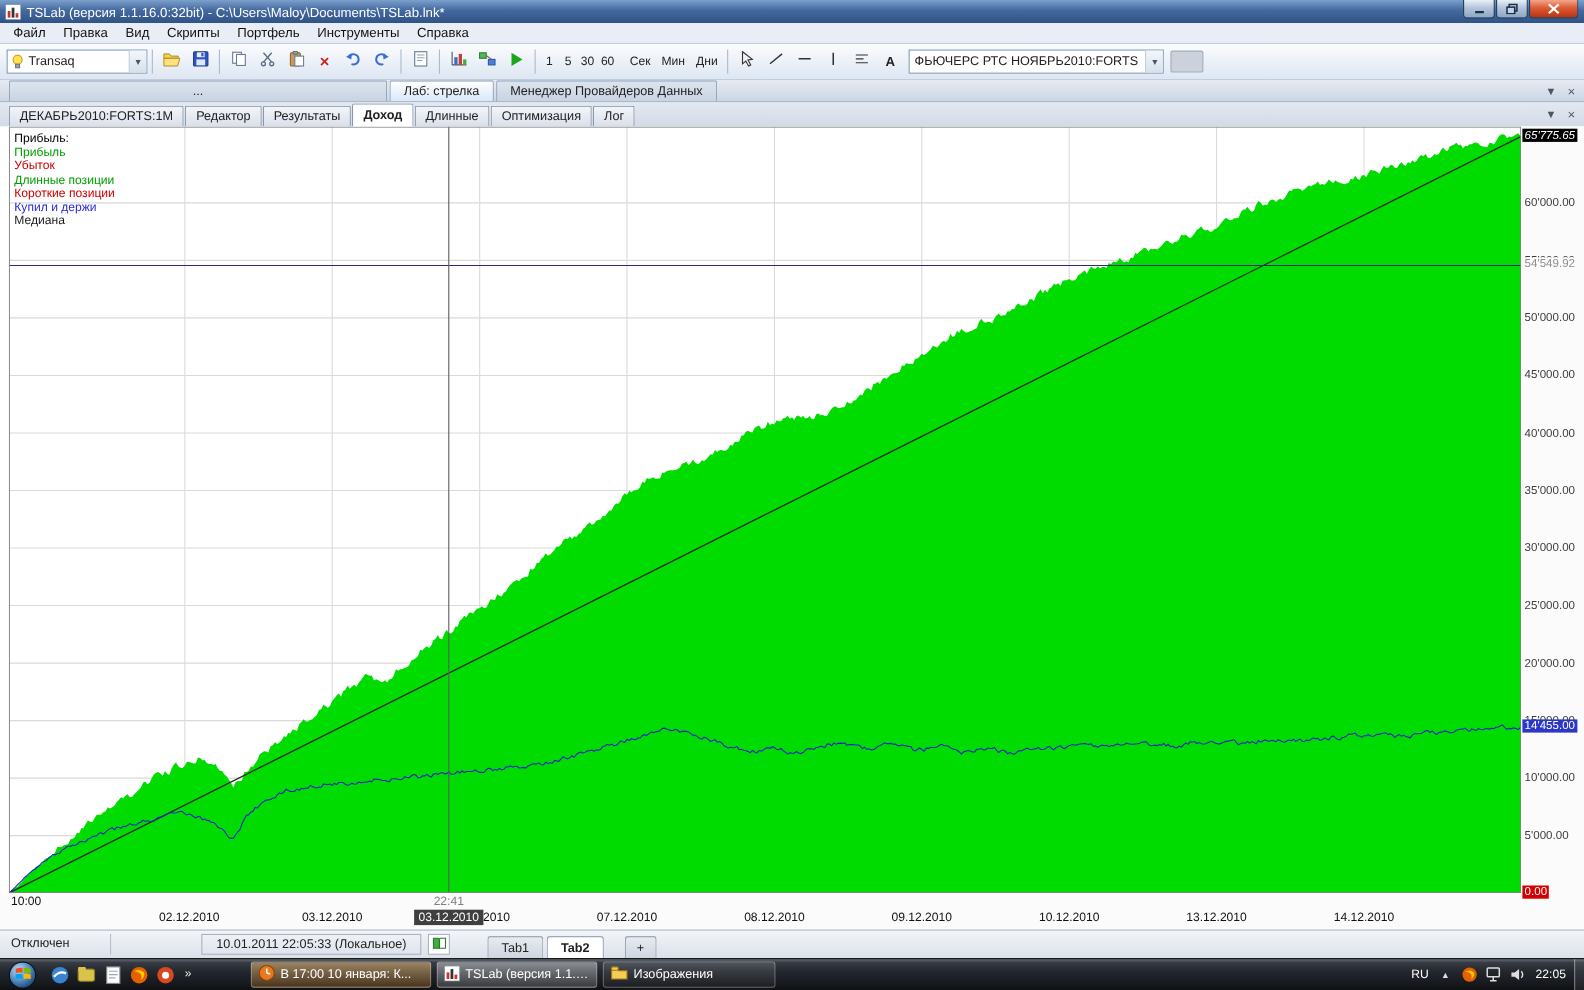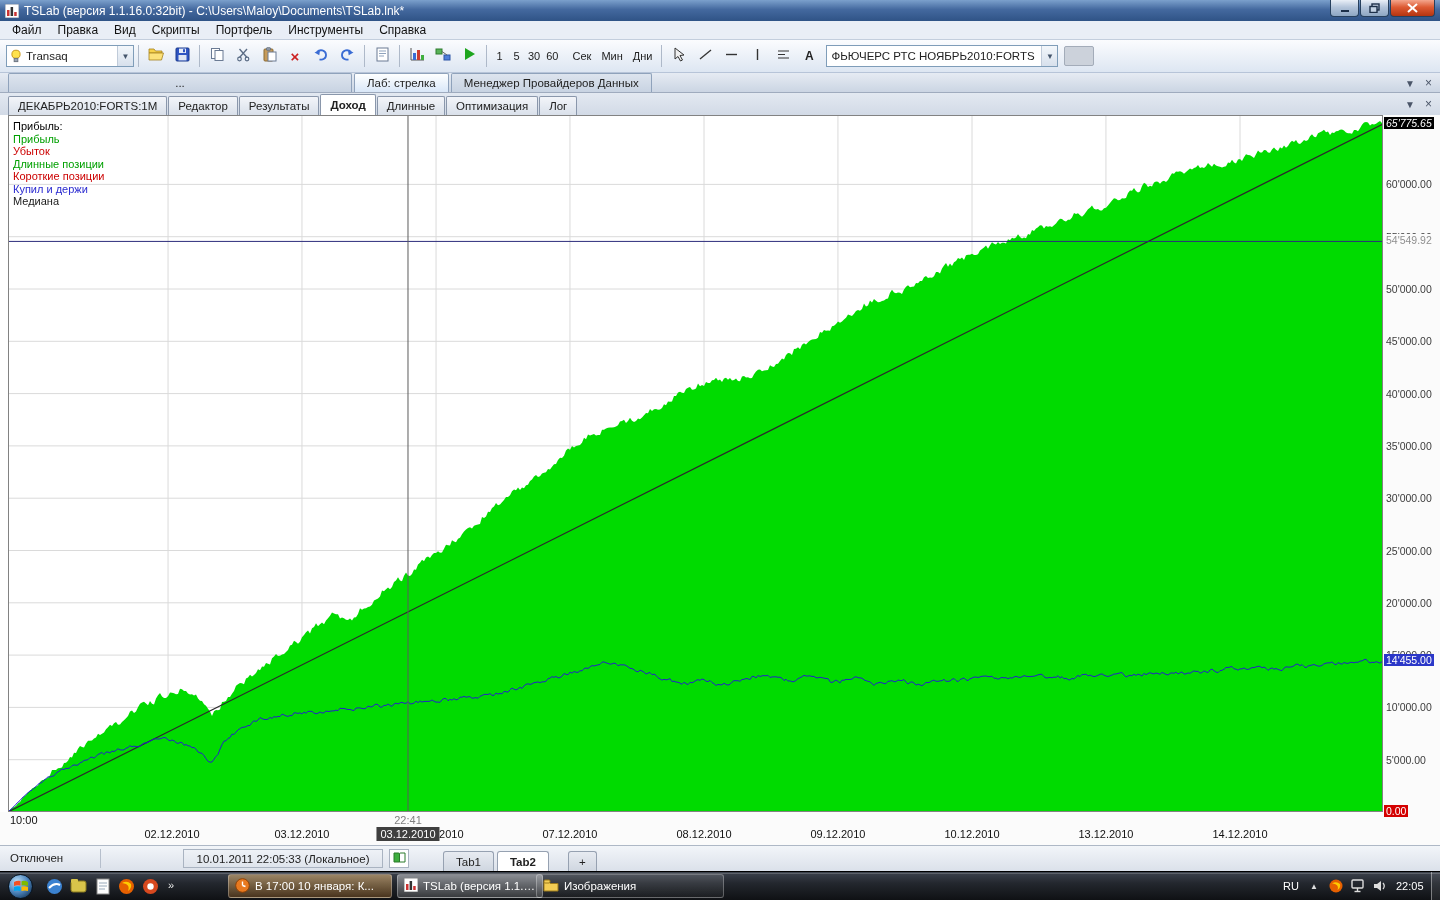--- a/index.html
+++ b/index.html
@@ -484,21 +484,21 @@
         </div>
         <div class="tbk active" style="left: 397px; width: 146px;">
           <span class="tbk-ico"><svg width="14" height="14">
               <rect width="14" height="14" fill="#fff" stroke="#888"></rect>
               <rect x="2" y="6" width="2.5" height="6" fill="#c33"></rect>
               <rect x="5.6" y="3" width="2.5" height="9" fill="#333"></rect>
               <rect x="9.2" y="8" width="2.5" height="4" fill="#c33"></rect>
             </svg></span>
           <span class="tbk-label">TSLab (версия 1.1.1...</span>
         </div>
-        <div class="tbk plain" style="left: 536px; width: 188px;">
+        <div class="tbk plain" style="left: 548px; width: 157px;">
           <span class="tbk-ico"><svg width="16" height="13">
               <path d="M1 3h5l1.5 1.5H15V12H1z" fill="#f3cd54" stroke="#9c7a1c"></path>
               <rect x="1" y="1" width="6" height="3" rx="1" fill="#f3cd54" stroke="#9c7a1c"></rect>
             </svg></span>
           <span class="tbk-label">Изображения</span>
         </div>
       </div>
     <span class="tray-label" style="left:1283px">RU</span>
     <span class="tray-up" style="left:1310px">▲</span>
     <div class="tray-ico" style="left:1328px">

